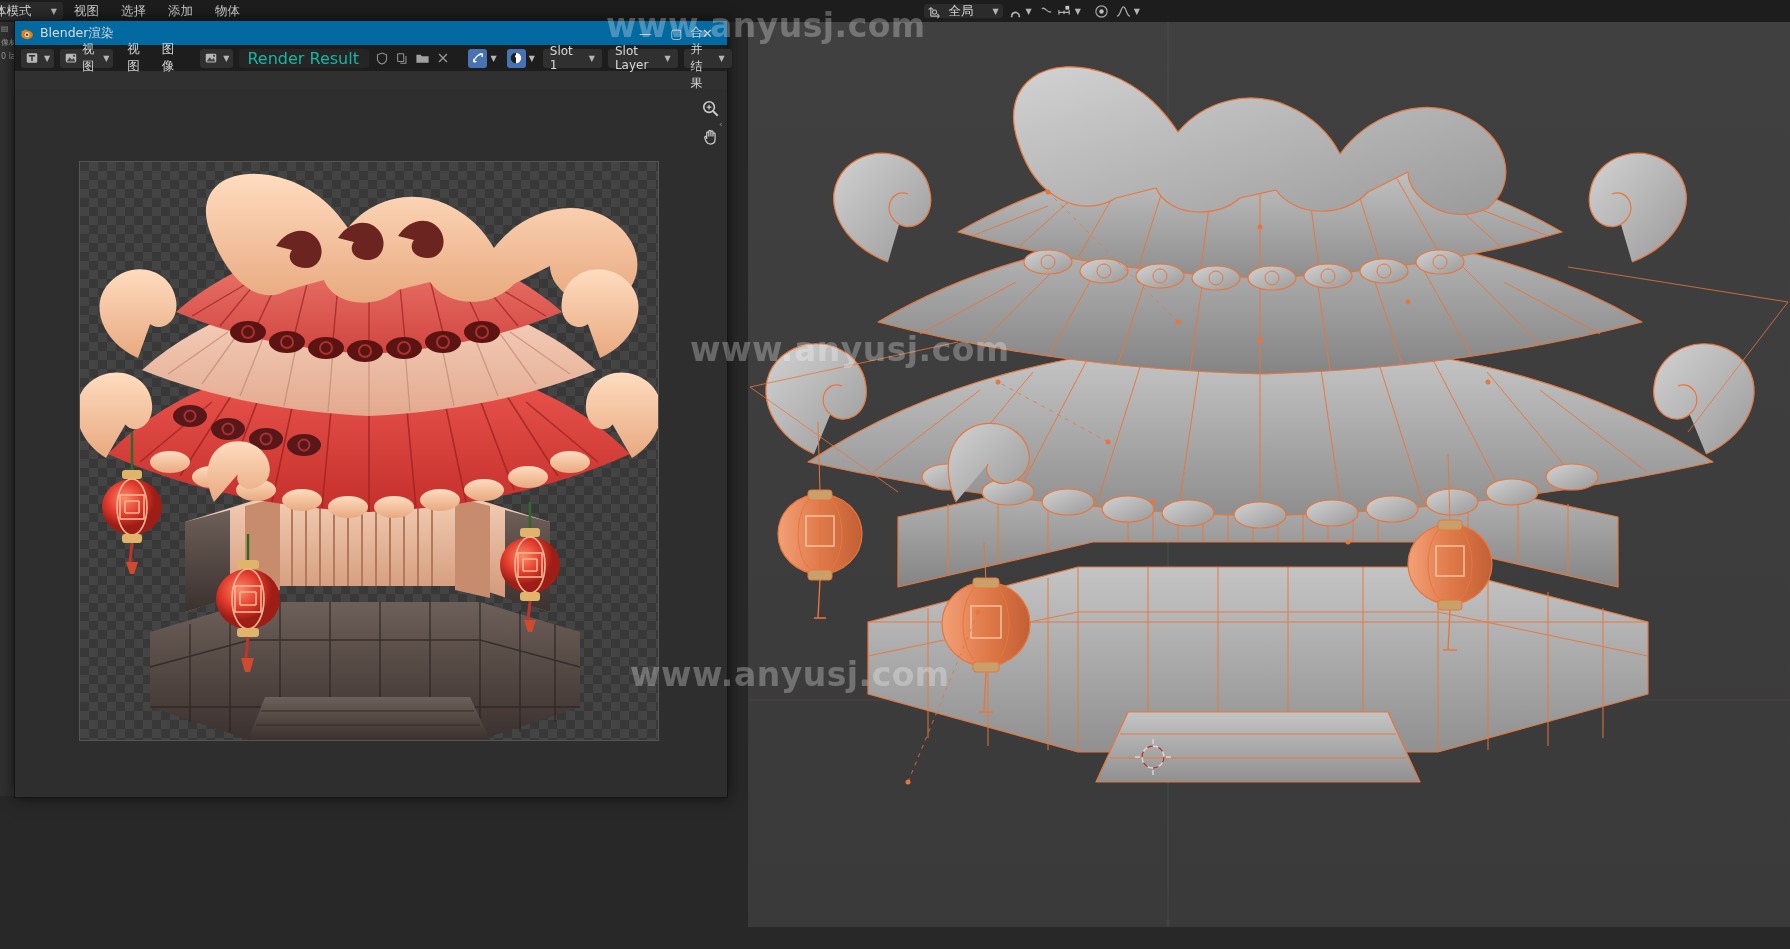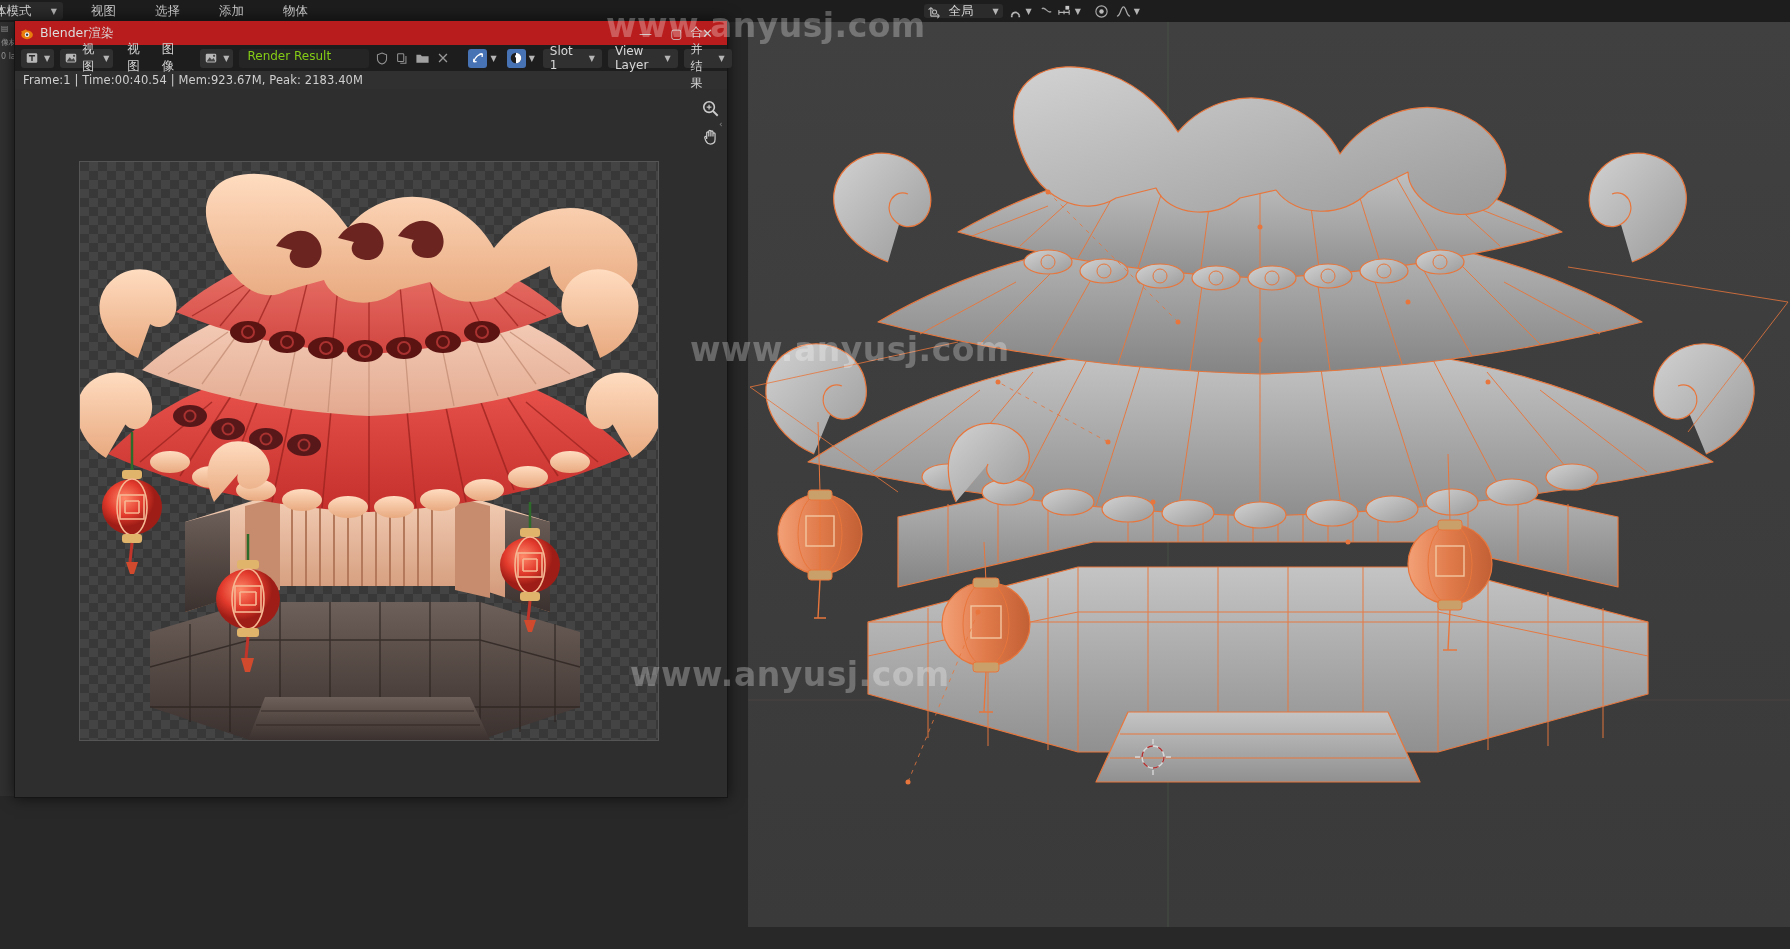--- a/index.html
+++ b/index.html
@@ -7,21 +7,21 @@
     width: 1790px; height: 949px;
     background: #1d1d1d;
     font-family: "DejaVu Sans", "Liberation Sans", sans-serif;
     overflow: hidden;
   }
   #root { position: relative; width: 1790px; height: 949px; background:#282828; }
 
   
   .app-topbar {
     position:absolute; left:0; top:0; width:1790px; height:22px;
-    background:#1d1d1d; display:flex; align-items:center; gap:17px;
+    background:#1d1d1d; display:flex; align-items:center; gap:0px;
   }
   .mode-box{
     display:flex; align-items:center; justify-content:space-between;
     background:#2b2b2b; color:#d6d6d6; font-size:12.5px;
     height:18px; width:75px; margin-left:-12px; padding:0 6px; border-radius:3px;
   }
   .topbar-menu{ color:#d0d0d0; font-size:12.5px; padding:0 11px; line-height:22px; }
   .tb-right{ position:absolute; right:648px; top:0; height:22px; display:flex; align-items:center; gap:3px;}
   .tb-ctl{ display:flex; align-items:center; background:#2b2b2b; height:14px; border-radius:3px; padding:0 4px; gap:5px; color:#d6d6d6; font-size:12.5px;}
   .tb-ico{ width:15px; height:15px; display:inline-block; opacity:.85;}
@@ -43,38 +43,38 @@
   .vp-inner{ position:absolute; inset:0; background:
       linear-gradient(180deg,#404040 0%, #3a3a3a 100%); }
 
   
   .render-win{
     position:absolute; left:14px; top:20px; width:714px; height:778px;
     background:#303030; border:1px solid #151515;
     box-shadow: 0 0 14px rgba(0,0,0,.65);
   }
   .rw-title{
-    height:24px; background:#b91c1c; display:flex; align-items:center;
+    height:24px; background:#0369a1; display:flex; align-items:center;
     padding:0 4px; color:#dcdcdc; font-size:12.5px; gap:6px;
   }
   .rw-title .blog{ width:15px;height:15px; }
   .rw-winbtns{ margin-left:auto; display:flex; align-items:center; }
   .rw-winbtn{ width:31px; height:24px; display:flex; align-items:center; justify-content:center;
      color:#cfcfcf; font-size:13px; }
 
   .rw-toolbar{
     height:26px; background:#1d1d1d; display:flex; align-items:center;
     padding:0 6px; gap:6px; color:#d3d3d3; font-size:12px;
   }
   .ctlbox{ display:flex; align-items:center; background:#303030; height:19px;
            border-radius:3px; padding:0 4px; gap:4px; }
   .menu-lab{ padding:0 8px; color:#d3d3d3; font-size:12.5px; }
   .datafield{
-    display:flex; align-items:flex-start; background:#252525; height:19px;
-    border-radius:3px; padding:0 8px; color:#84cc16; font-size:12px; min-width:130px;
+    display:flex; align-items:flex-end; background:#252525; height:19px;
+    border-radius:3px; padding:0 8px; color:#14b8a6; font-size:16px; min-width:130px;
   }
   .iconbtn{ width:18px; height:19px; display:flex; align-items:center; justify-content:center; opacity:.75;}
   .blue-ico{ background:#4772b3; border-radius:3px; width:19px; height:19px;
              display:flex;align-items:center;justify-content:center; }
   .slotbox{ display:flex; align-items:center; background:#303030; height:19px; border-radius:3px;
             padding:0 7px; gap:16px; color:#d8d8d8; font-size:12px; }
 
   .rw-status{
     height:18px; background:#303030; color:#cfcfcf; font-size:11.5px;
     display:flex; align-items:center; padding:0 8px; letter-spacing:.1px;
@@ -496,32 +496,29 @@
           </svg>
         </span>
         <span class="chev">▼</span>
       </div>
 
       <div class="slotbox" style="">
         <span>Slot 1</span>
         <span class="chev">▼</span>
       </div>
       <div class="slotbox">
-        <span>View Layer</span>
+        <span>Slot Layer</span>
         <span class="chev">▼</span>
       </div>
       <div class="slotbox">
         <span>合并结果</span>
         <span class="chev">▼</span>
       </div>
     </div>
 
-    <div class="rw-status">
-      <span>Frame:1 | Time:00:40.54 | Mem:923.67M, Peak: 2183.40M</span>
-    </div>
 
     <div class="rw-canvas">
 
       <div class="rw-sidetools">
         <span class="sidetool">
           <svg width="19" height="19" viewBox="0 0 20 20">
             <circle cx="8.5" cy="8.5" r="5.6" fill="none" stroke="#dcdcdc" stroke-width="1.7"></circle>
             <path d="M12.6 12.6 L17.6 17.6" stroke="#dcdcdc" stroke-width="2"></path>
             <path d="M6 8.5 L11 8.5 M8.5 6 L8.5 11" stroke="#dcdcdc" stroke-width="1.3"></path>
           </svg>

